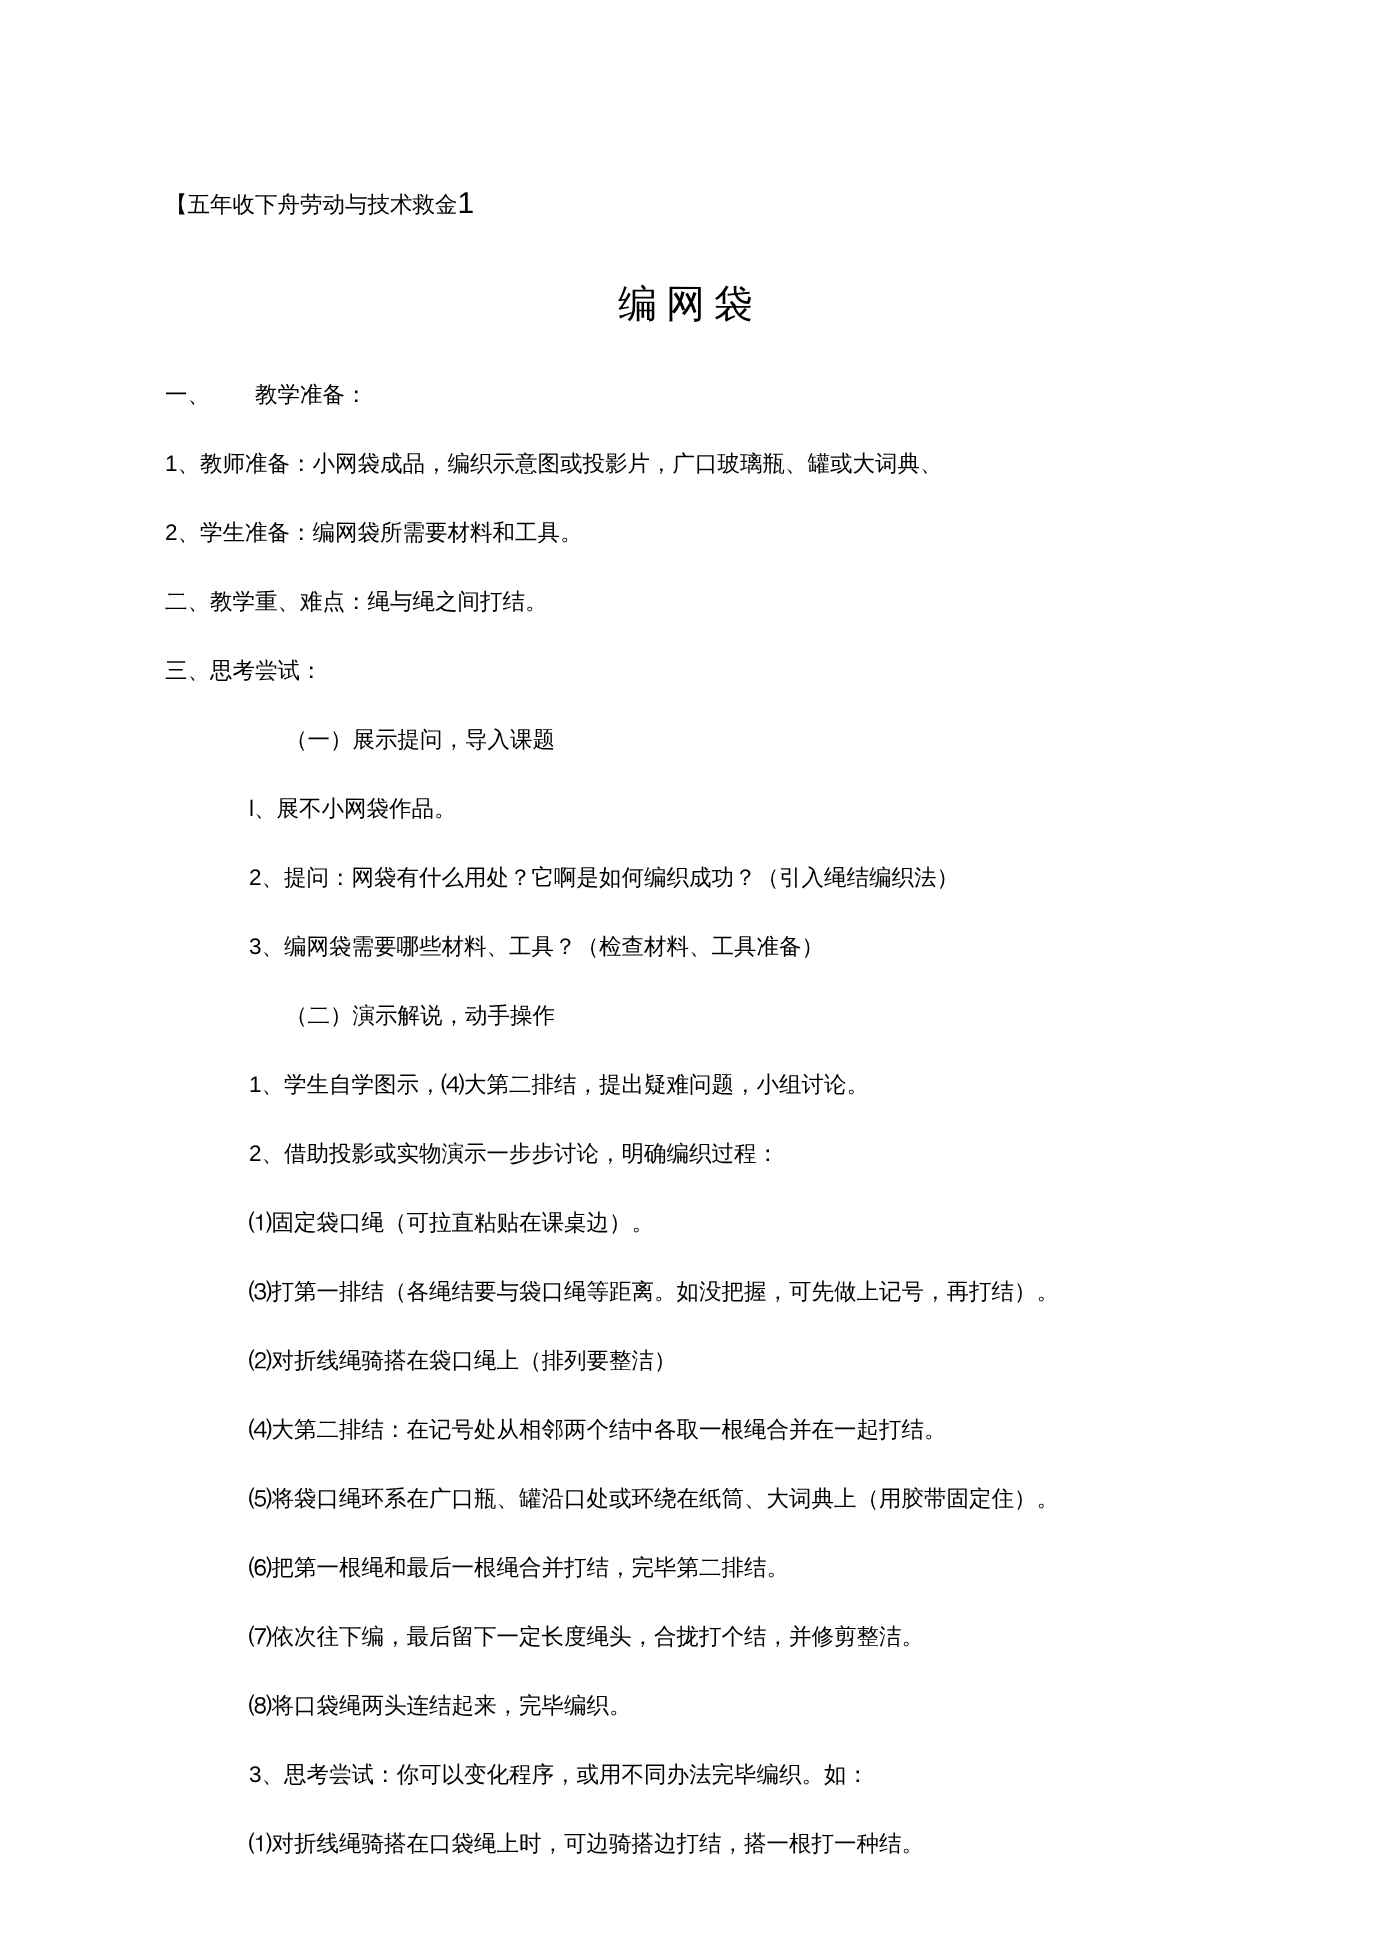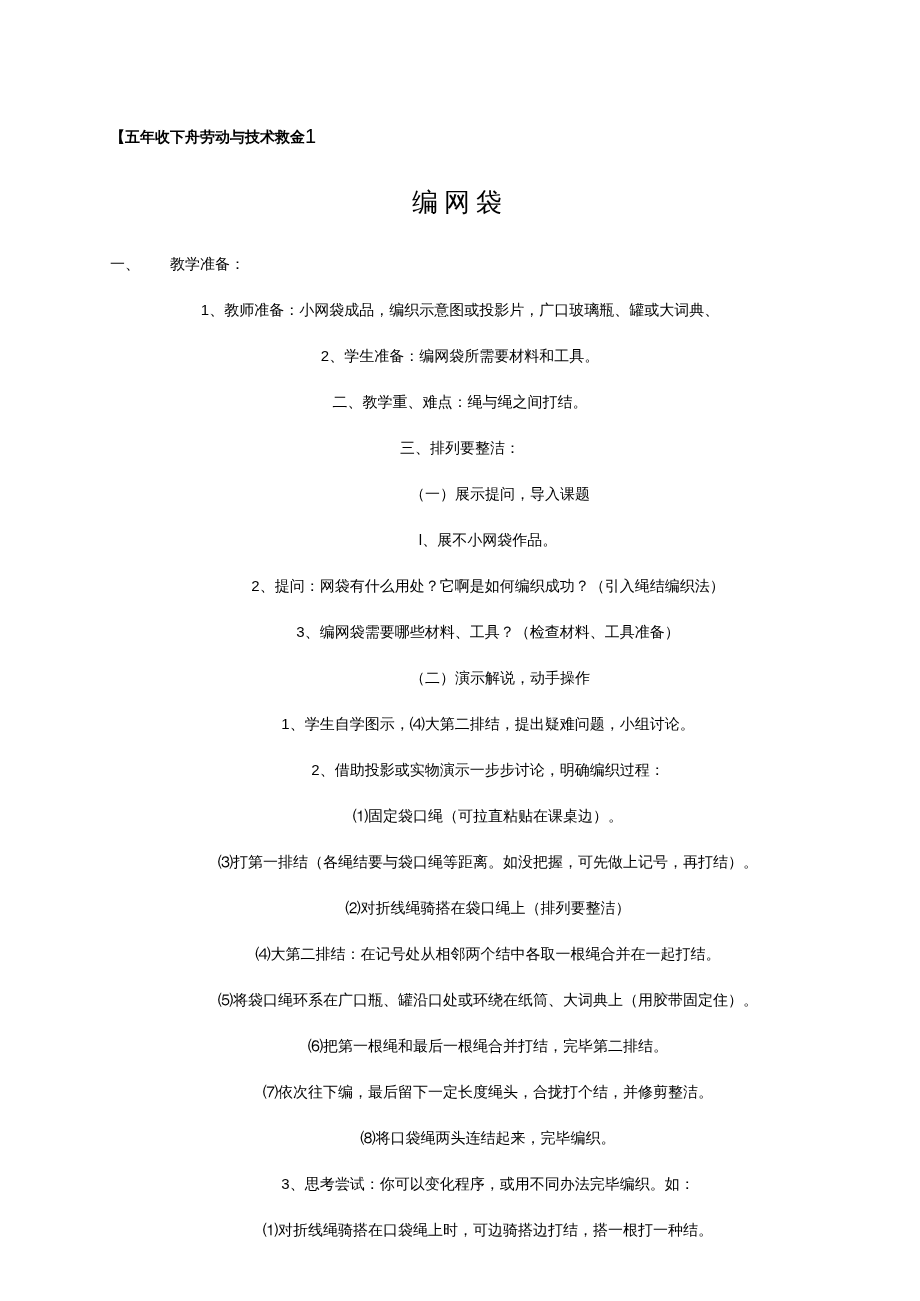--- a/index.html
+++ b/index.html
@@ -14,41 +14,40 @@
     min-height: 1301px;
     box-sizing: border-box;
     padding: 120px 110px 60px 110px;
     font-size: 15px;
     line-height: 1.6;
   }
   .header-line {
     margin-bottom: 30px;
   }
   .header-text {
-    font-weight: bold;
+    font-weight: normal;
   }
   .big-one {
     font-family: Arial, sans-serif;
     font-size: 20px;
     font-weight: normal;
     vertical-align: -1px;
   }
   .title {
     text-align: center;
     font-family: Liberation Sans, sans-serif;
     font-size: 26px;
     letter-spacing: 6px;
     margin: 6px 0 28px 0;
   }
   .line {
     margin: 14px 0;
   }
   .para-gap {
     margin-top: 22px;
-    text-align: center;
   }
   .num-western {
     font-family: Arial, sans-serif;
   }
   .indent1 {
     padding-left: 80px;
   }
   .indent2 {
     padding-left: 56px;
   }
@@ -69,21 +68,21 @@
   <div class="line para-gap">
     <span class="num-western">1</span><span>、教师准备：小网袋成品，编织示意图或投影片，广口玻璃瓶、罐或大词典、</span>
   </div>
 
   <div class="line para-gap">
     <span class="num-western">2</span><span>、学生准备：编网袋所需要材料和工具。</span>
   </div>
 
   <div class="line para-gap">二、教学重、难点：绳与绳之间打结。</div>
 
-  <div class="line para-gap">三、排列要整洁：</div>
+  <div class="line para-gap">三、思考尝试：</div>
 
   <div class="line indent1 para-gap">（一）展示提问，导入课题</div>
 
   <div class="line indent2 para-gap">
     <span class="num-western">l</span><span>、展不小网袋作品。</span>
   </div>
 
   <div class="line indent2 para-gap">
     <span class="num-western">2</span><span>、提问：网袋有什么用处？它啊是如何编织成功？（引入绳结编织法）</span>
   </div>

